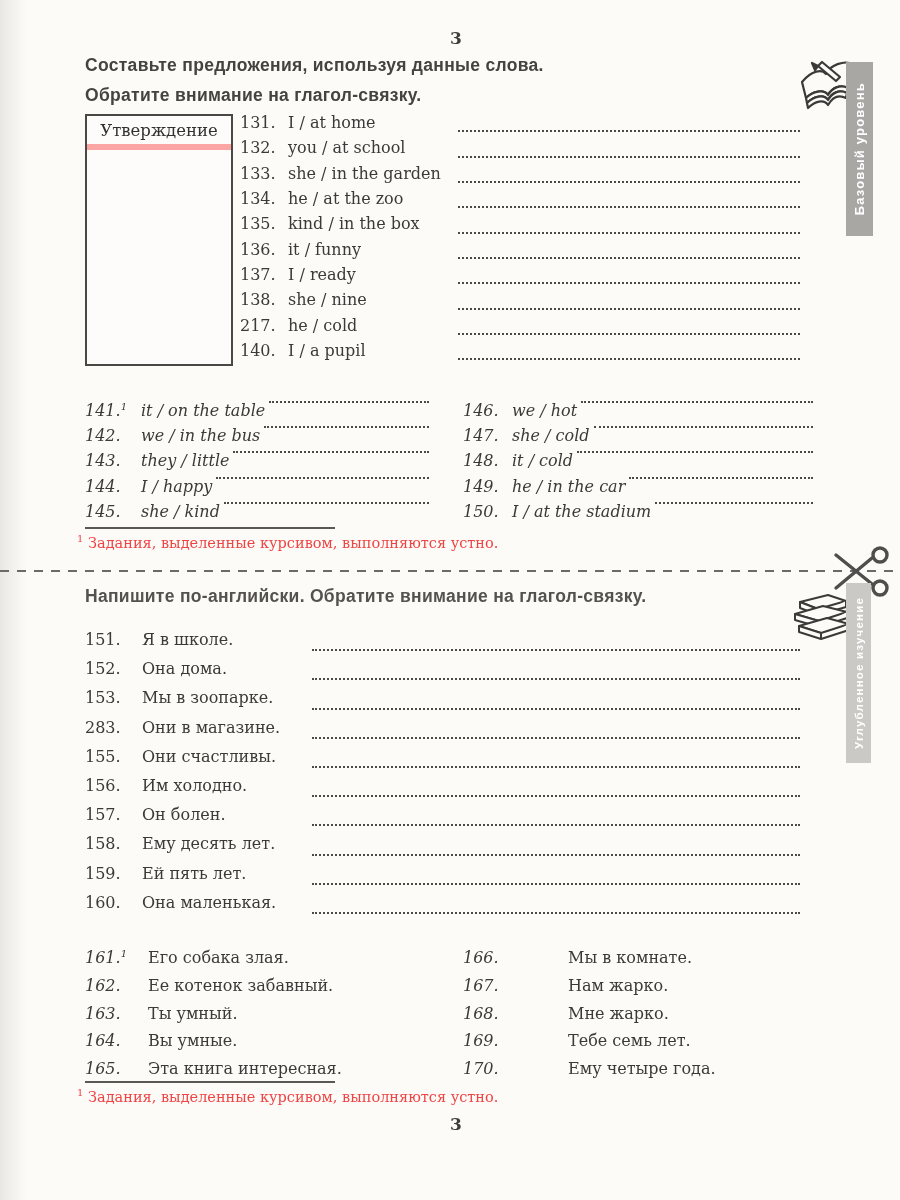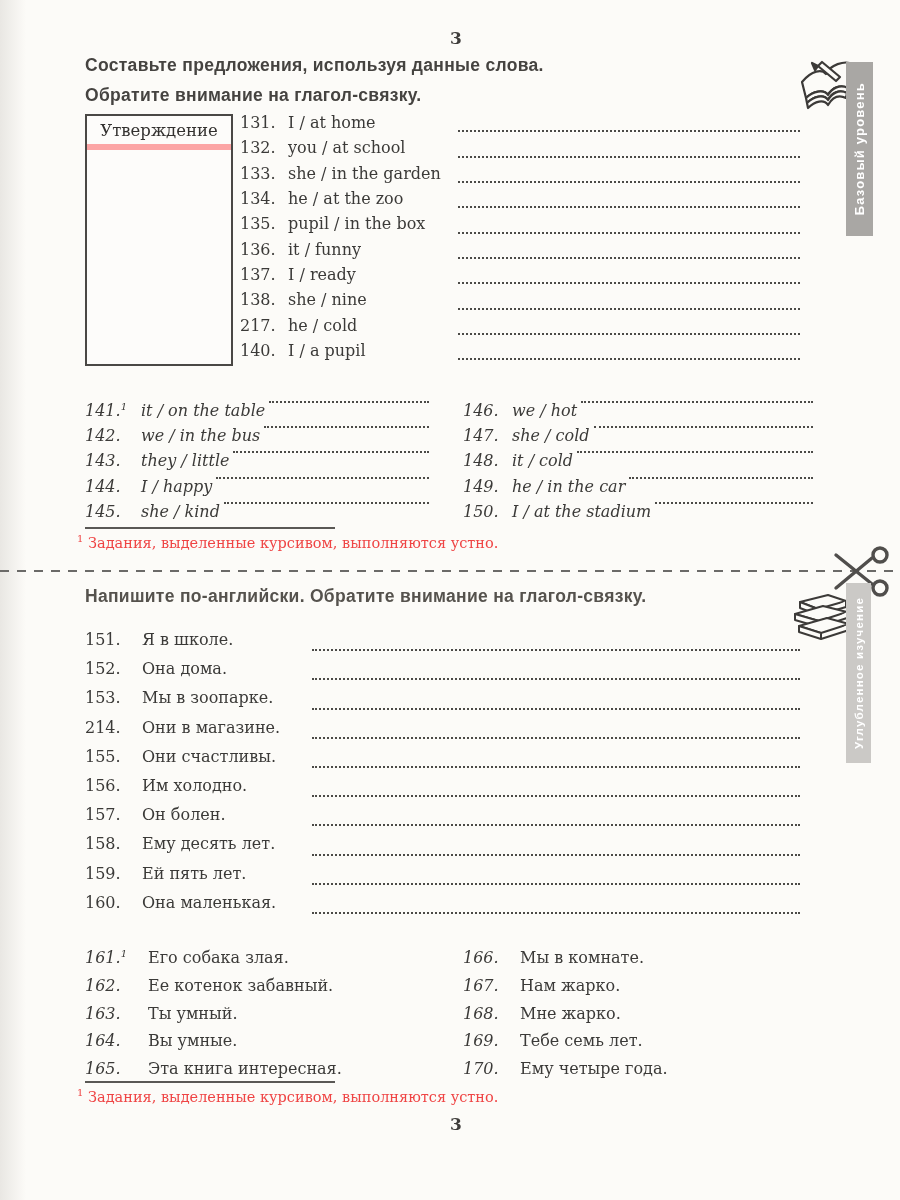--- a/index.html
+++ b/index.html
@@ -66,21 +66,21 @@
     font-size:16px; line-height:20px; }
   .list-b .num { width:57px; flex:0 0 57px; }
   .list-b .txt { white-space:nowrap; }
   .list-b .dots { position:absolute; left:227px; right:0; bottom:8px;
     border-bottom:2px dotted #4b4a47; }
 
   
   .s2-left  { left:85px;  top:932px; width:370px; }
   .s2-left  .row { height:27.8px; } .s2-left .num { width:63px; }
   .s2-right { left:463px; top:932px; width:370px; }
-  .s2-right .row { height:27.8px; } .s2-right .num { width:57px; }
+  .s2-right .row { height:27.8px;gap:48px; } .s2-right .num { width:57px; }
 
   .foot-rule { position:absolute; left:85px; width:250px; height:2px; background:#5a5855; }
   .footnote { position:absolute; left:77px; font-size:14.5px; color:#ef4444; }
   sup { font-size:10px; line-height:0; }
 
   .dashline { position:absolute; left:0; right:0; top:570px; height:2px;
     background:repeating-linear-gradient(90deg,#6b6a68 0 9px,transparent 9px 17px); }
   .icon { position:absolute; }
 </style>
 </head>
@@ -148,21 +148,21 @@
     <span class="txt">she / in the garden</span>
     <span class="dots"></span>
   </div>
     <div class="row">
     <span class="num">134.</span>
     <span class="txt">he / at the zoo</span>
     <span class="dots"></span>
   </div>
     <div class="row">
     <span class="num">135.</span>
-    <span class="txt">pupil / in the box</span>
+    <span class="txt">kind / in the box</span>
     <span class="dots"></span>
   </div>
     <div class="row">
     <span class="num">136.</span>
     <span class="txt">it / funny</span>
     <span class="dots"></span>
   </div>
     <div class="row">
     <span class="num">137.</span>
     <span class="txt">I / ready</span>
@@ -294,21 +294,21 @@
     <span class="num">152.</span>
     <span class="txt">Она дома.</span>
     <span class="dots"></span>
   </div>
     <div class="row">
     <span class="num">153.</span>
     <span class="txt">Мы в зоопарке.</span>
     <span class="dots"></span>
   </div>
     <div class="row">
-    <span class="num">214.</span>
+    <span class="num">283.</span>
     <span class="txt">Они в магазине.</span>
     <span class="dots"></span>
   </div>
     <div class="row">
     <span class="num">155.</span>
     <span class="txt">Они счастливы.</span>
     <span class="dots"></span>
   </div>
     <div class="row">
     <span class="num">156.</span>

